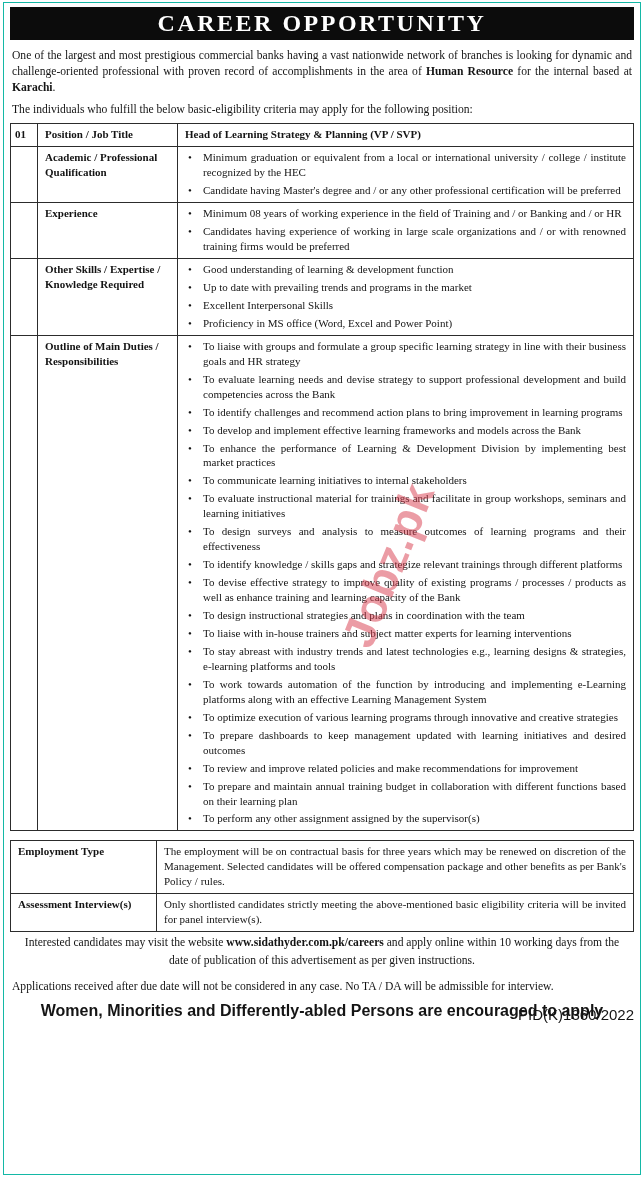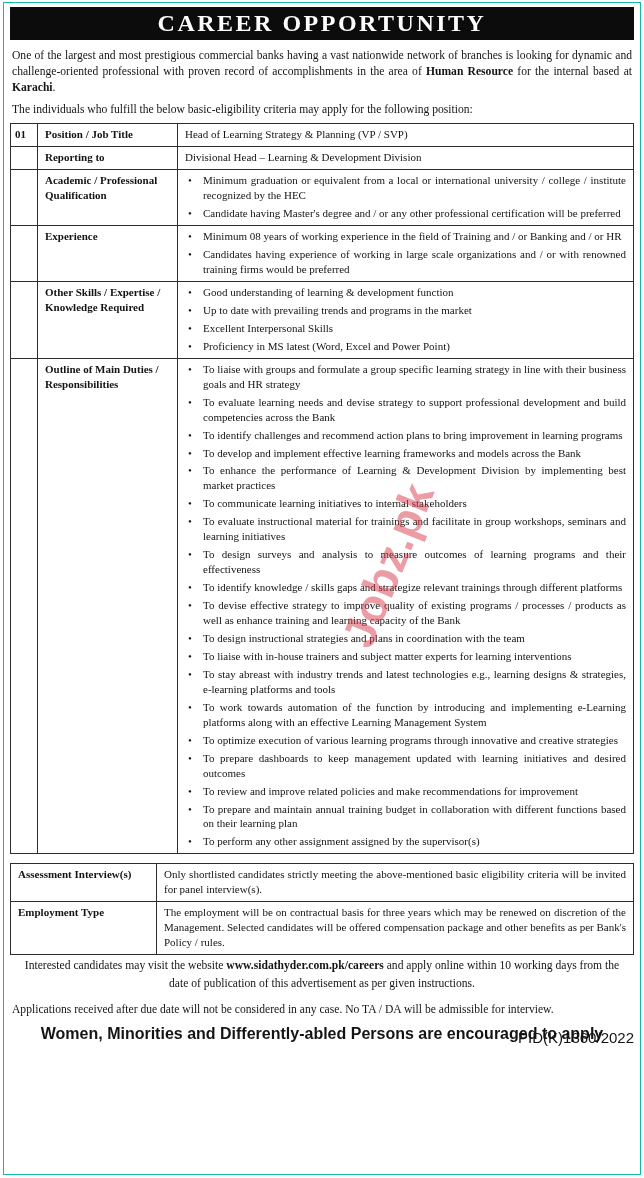--- a/index.html
+++ b/index.html
@@ -42,21 +42,21 @@
   }
   .tbl td {
     border: 1px solid #2c2c2c;
     vertical-align: top;
     padding: 3px 7px 4px;
     line-height: 1.36;
   }
   td.serial { width: 27px; text-align: left; font-weight: bold; padding: 3px 4px; }
   td.lbl { width: 140px; font-weight: bold; }
   td.val { text-align: justify; }
-  td.val.strong { font-weight: normal; text-align: left; }
+  td.val.strong { font-weight: bold; text-align: left; }
   ul.bullets { margin: 0; padding: 0; list-style: none; }
   ul.bullets li {
     position: relative;
     padding-left: 18px;
     text-align: justify;
     margin: 0 0 3px;
   }
   ul.bullets li:last-child { margin-bottom: 0; }
   ul.bullets li::before { content: "\2022"; position: absolute; left: 3px; }
   .gap { height: 9px; }
@@ -101,25 +101,20 @@
 
   <table class="tbl job">
     <tbody>
       <tr>
         <td class="serial">01</td>
         <td class="lbl">Position / Job Title</td>
         <td class="val strong">Head of Learning Strategy &amp; Planning (VP / SVP)</td>
       </tr>
       <tr>
         <td class="serial"></td>
-        <td class="lbl">Reporting to</td>
-        <td class="val">Divisional Head – Learning &amp; Development Division</td>
-      </tr>
-      <tr>
-        <td class="serial"></td>
         <td class="lbl">Academic / Professional Qualification</td>
         <td class="val">
           <ul class="bullets">
               <li>Minimum graduation or equivalent from a local or international university / college / institute recognized by the HEC</li>
               <li>Candidate having Master's degree and / or any other professional certification will be preferred</li>
             </ul>
         </td>
       </tr>
       <tr>
         <td class="serial"></td>
@@ -132,21 +127,21 @@
         </td>
       </tr>
       <tr>
         <td class="serial"></td>
         <td class="lbl">Other Skills / Expertise / Knowledge Required</td>
         <td class="val">
           <ul class="bullets">
               <li>Good understanding of learning &amp; development function</li>
               <li>Up to date with prevailing trends and programs in the market</li>
               <li>Excellent Interpersonal Skills</li>
-              <li>Proficiency in MS latest (Word, Excel and Power Point)</li>
+              <li>Proficiency in MS office (Word, Excel and Power Point)</li>
             </ul>
         </td>
       </tr>
       <tr>
         <td class="serial"></td>
         <td class="lbl">Outline of Main Duties / Responsibilities</td>
         <td class="val">
           <ul class="bullets">
               <li>To liaise with groups and formulate a group specific learning strategy in line with their business goals and HR strategy</li>
               <li>To evaluate learning needs and devise strategy to support professional development and build competencies across the Bank</li>
@@ -171,26 +166,26 @@
         </td>
       </tr>
     </tbody>
   </table>
 
   <div class="gap"></div>
 
   <table class="tbl info">
     <tbody>
       <tr>
+        <td class="lbl">Employment Type</td>
+        <td class="val">The employment will be on contractual basis for three years which may be renewed on discretion of the Management. Selected candidates will be offered compensation package and other benefits as per Bank's Policy / rules.</td>
+      </tr>
+      <tr>
         <td class="lbl">Assessment Interview(s)</td>
         <td class="val">Only shortlisted candidates strictly meeting the above-mentioned basic eligibility criteria will be invited for panel interview(s).</td>
-      </tr>
-      <tr>
-        <td class="lbl">Employment Type</td>
-        <td class="val">The employment will be on contractual basis for three years which may be renewed on discretion of the Management. Selected candidates will be offered compensation package and other benefits as per Bank's Policy / rules.</td>
       </tr>
     </tbody>
   </table>
 
   <div class="footer">
     <p class="apply"><span>Interested candidates may visit the website </span><b>www.sidathyder.com.pk/careers</b><span> and apply online within 10 working days from the date of publication of this advertisement as per given instructions.</span></p>
     <p class="late-note">Applications received after due date will not be considered in any case. No TA / DA will be admissible for interview.</p>
     <div class="encourage-row">
       <span class="encourage">Women, Minorities and Differently-abled Persons are encouraged to apply</span>
       <span class="pid">PID(K)1360/2022</span>

